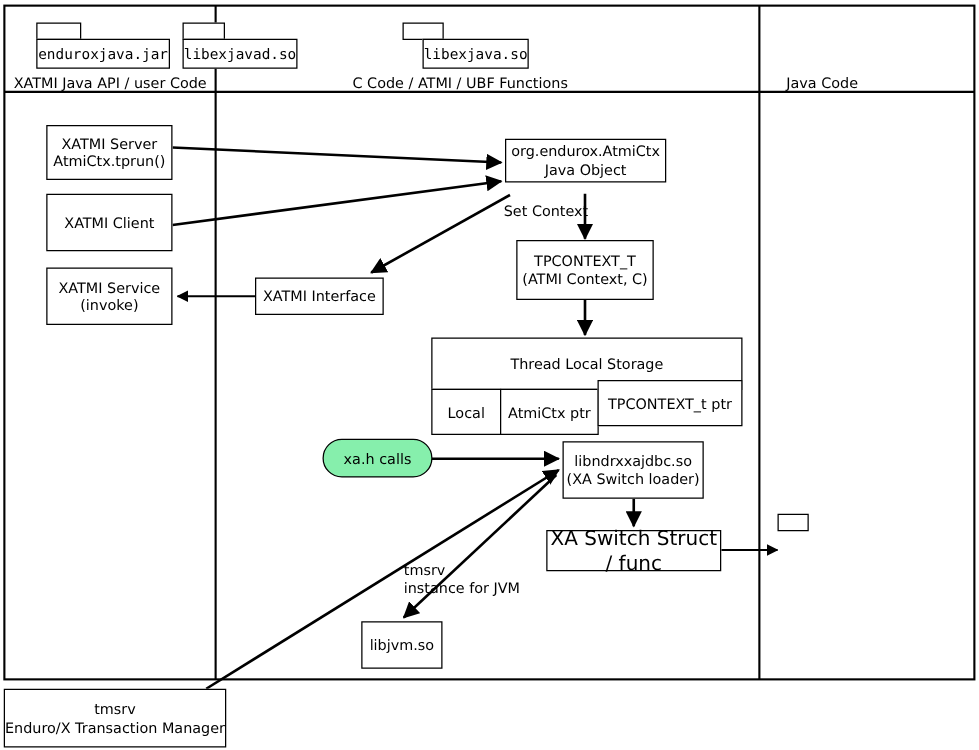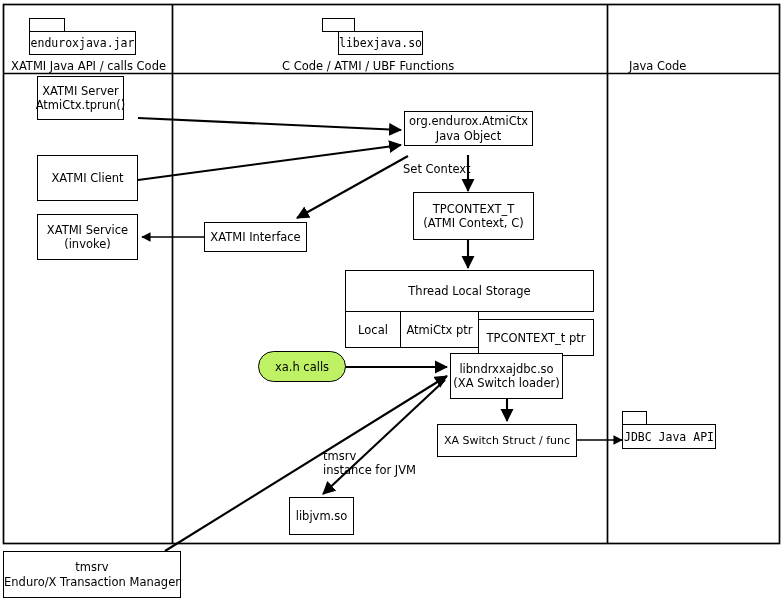--- a/index.html
+++ b/index.html
@@ -59,21 +59,21 @@
     align-items: center;
     justify-content: center;
     font-family: "DejaVu Sans Mono", monospace;
     color: #000;
     white-space: nowrap;
   }
   .oval {
     position: absolute;
     box-sizing: border-box;
     border: 1.6px solid #000;
-    background: #bef264;
+    background: #86efac;
     border-radius: 999px;
     display: flex;
     align-items: center;
     justify-content: center;
     color: #000;
     white-space: nowrap;
   }
   .tls {
     position: absolute;
     box-sizing: border-box;
@@ -141,71 +141,74 @@
 
     <line x1="165" y1="551" x2="447" y2="376" stroke="#000" stroke-width="2.1" marker-end="url(#arrow)"></line>
 
     <line x1="445" y1="380" x2="323" y2="494" stroke="#000" stroke-width="2.1" marker-end="url(#arrow)"></line>
 
     <line x1="507" y1="399" x2="507" y2="421" stroke="#000" stroke-width="2.1" marker-end="url(#arrow)"></line>
 
     <line x1="577" y1="440" x2="622" y2="440" stroke="#000" stroke-width="1.5" marker-end="url(#arrow)"></line>
   </svg>
 
-  <div class="lane-label" style="left:11px; top:59px; font-size:11.5px;">XATMI Java API / calls Code</div>
+  <div class="lane-label" style="left:11px; top:59px; font-size:11.5px;">XATMI Java API / user Code</div>
   <div class="lane-label" style="left:282px; top:59px; font-size:11.5px;">C Code / ATMI / UBF Functions</div>
   <div class="lane-label" style="left:629px; top:59px; font-size:11.5px;">Java Code</div>
 
   <div class="pkg" style="left:29px; top:18px; width:107px; height:37px;">
     <div class="pkg-tab" style="width:36px; height:14px;"></div>
     <div class="pkg-body" style="left:0; top:13px; width:107px; height:24px; font-size:11.5px;text-align:right;">enduroxjava.jar</div>
   </div>
 
+  <div class="pkg" style="left:146px; top:18px; width:92px; height:37px;">
+    <div class="pkg-tab" style="width:34px; height:14px;"></div>
+    <div class="pkg-body" style="left:0; top:13px; width:92px; height:24px; font-size:11.5px;">libexjavad.so</div>
+  </div>
 
   <div class="pkg" style="left:322px; top:18px; width:85px; height:37px;">
     <div class="pkg-tab" style="width:33px; height:14px;"></div>
     <div class="pkg-body" style="left:16px; top:13px; width:85px; height:24px; font-size:11.5px;">libexjava.so</div>
   </div>
 
   <div class="pkg" style="left:622px; top:411px; width:94px; height:38px;">
     <div class="pkg-tab" style="width:25px; height:14px;"></div>
-    <div class="pkg-body" style="left:0; top:13px; width:94px; height:25px; font-size:11.5px;">JDBC Java API</div>
-  </div>
-
-  <div class="node" style="left:37px; top:76px; width:87px; height:44px; font-size:11.5px;">XATMI Server
+  </div>
+
+  <div class="node" style="left:37px; top:100px; width:101px; height:44px; font-size:11.5px;">XATMI Server
 AtmiCtx.tprun()</div>
 
   <div class="node" style="left:37px; top:155px; width:101px; height:46px; font-size:11.5px;">XATMI Client</div>
 
   <div class="node" style="left:37px; top:214px; width:101px; height:46px; font-size:11.5px;">XATMI Service
 (invoke)</div>
 
   <div class="node" style="left:204px; top:222px; width:103px; height:30px; font-size:11.5px;">XATMI Interface</div>
 
   <div class="node" style="left:404px; top:111px; width:129px; height:35px; font-size:11.5px;">org.endurox.AtmiCtx
 Java Object</div>
 
   <div class="edge-label" style="left:403px; top:162px; font-size:11.5px;">Set Context</div>
 
-  <div class="node" style="left:413px; top:192px; width:121px; height:48px; font-size:11.5px;">TPCONTEXT_T
+  <div class="node" style="left:413px; top:192px; width:110px; height:48px; font-size:11.5px;">TPCONTEXT_T
 (ATMI Context, C)</div>
 
   <div class="tls" style="left:345px; top:270px; width:249px; height:78px;">
     <div class="tls-head" style="left:0; top:0; width:249px; height:42px; font-size:11.5px;">Thread Local Storage</div>
     <div class="tls-cell" style="left:0; top:41px; width:56px; height:37px; font-size:11.5px;">Local</div>
     <div class="tls-cell" style="left:55px; top:41px; width:79px; height:37px; font-size:11.5px;">AtmiCtx ptr</div>
-    <div class="tls-cell" style="left:133px; top:49px; width:116px; height:37px; font-size:11.5px;">TPCONTEXT_t ptr</div>
+    <div class="tls-cell" style="left:133px; top:34px; width:116px; height:37px; font-size:11.5px;">TPCONTEXT_t ptr</div>
   </div>
 
   <div class="oval" style="left:258px; top:351px; width:88px; height:31px; font-size:11.5px;">xa.h calls</div>
 
   <div class="node" style="left:450px; top:353px; width:113px; height:46px; font-size:11.5px;">libndrxxajdbc.so
 (XA Switch loader)</div>
 
-  <div class="node" style="left:437px; top:424px; width:140px; height:33px; font-size:11px;">XA Switch Struct / func</div>
+  <div class="node" style="left:437px; top:424px; width:140px; height:33px; font-size:16px;">XA Switch Struct / func</div>
 
   <div class="edge-label" style="left:323px; top:449px; font-size:11.5px;">tmsrv
 instance for JVM</div>
 
   <div class="node" style="left:289px; top:497px; width:65px; height:38px; font-size:11.5px;">libjvm.so</div>
 
   <div class="node" style="left:3px; top:551px; width:178px; height:47px; font-size:11.5px;">tmsrv
 Enduro/X Transaction Manager</div>
 
 </div>

